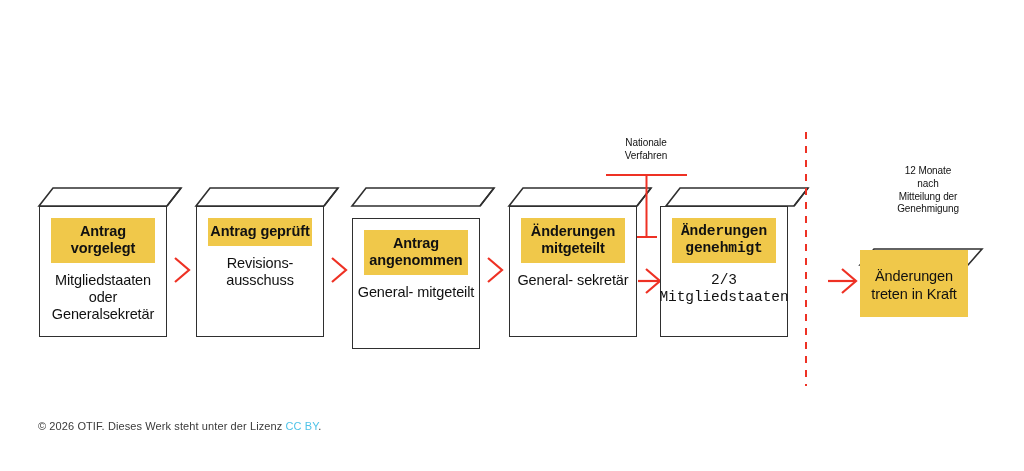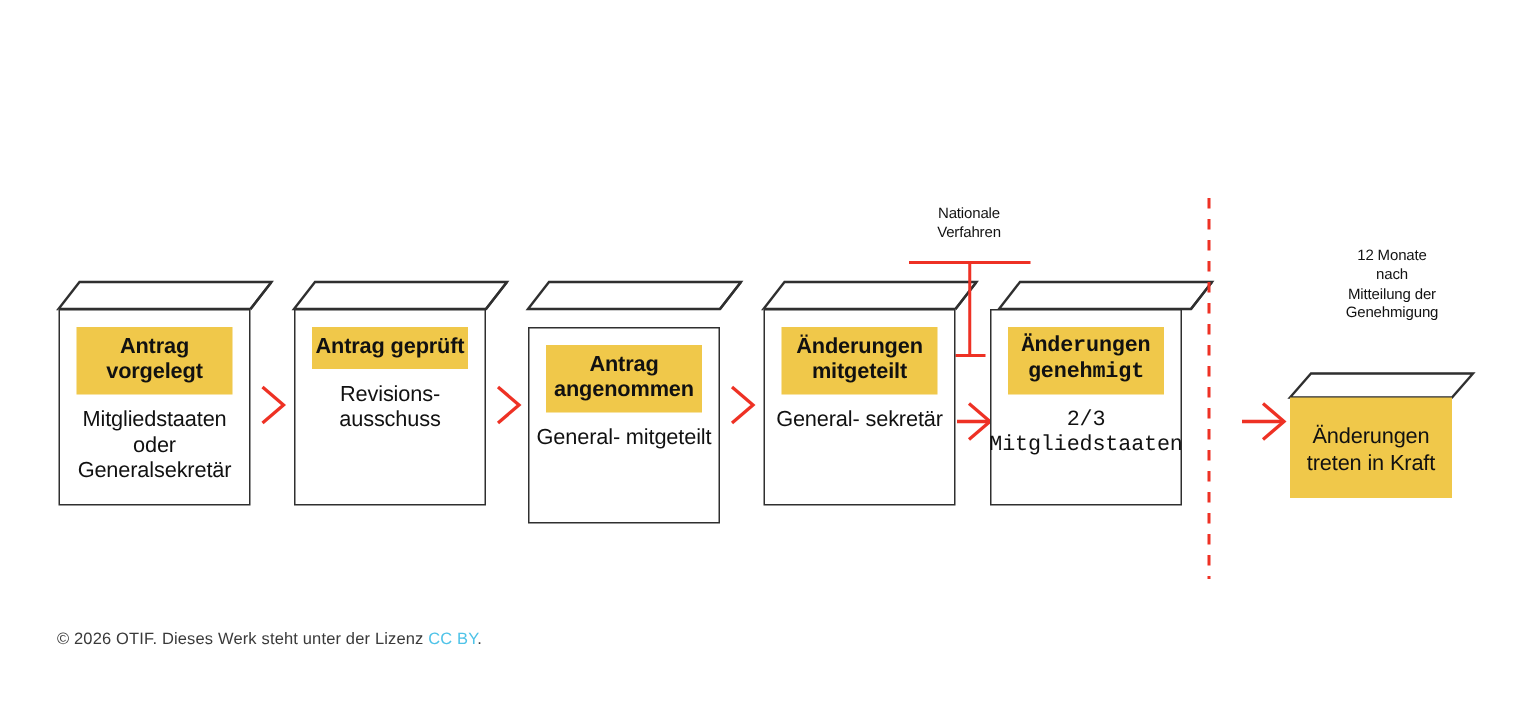--- a/index.html
+++ b/index.html
@@ -182,21 +182,21 @@
 
   <div class="step" style="left:660px;top:206px;width:128px;height:95px;font-family:Liberation Mono, monospace;">
     <div class="step-face" style="top:0;width:128px;height:131px;">
       <div class="step-band">Änderungen
 genehmigt</div>
       <div class="step-sub">2/3
 Mitgliedstaaten</div>
     </div>
   </div>
 
-  <div class="step final" style="left:860px;top:265px;width:125px;height:67px;">
+  <div class="step final" style="left:860px;top:250px;width:125px;height:67px;">
     <div class="step-face" style="top:0;width:108px;height:67px;justify-content:center;">
       <div class="step-sub" style="padding-top:4px;">Änderungen
 treten
 in Kraft</div>
     </div>
   </div>
 
   <div class="label center" style="left:586px;top:137px;width:120px;">Nationale
 Verfahren</div>
 

